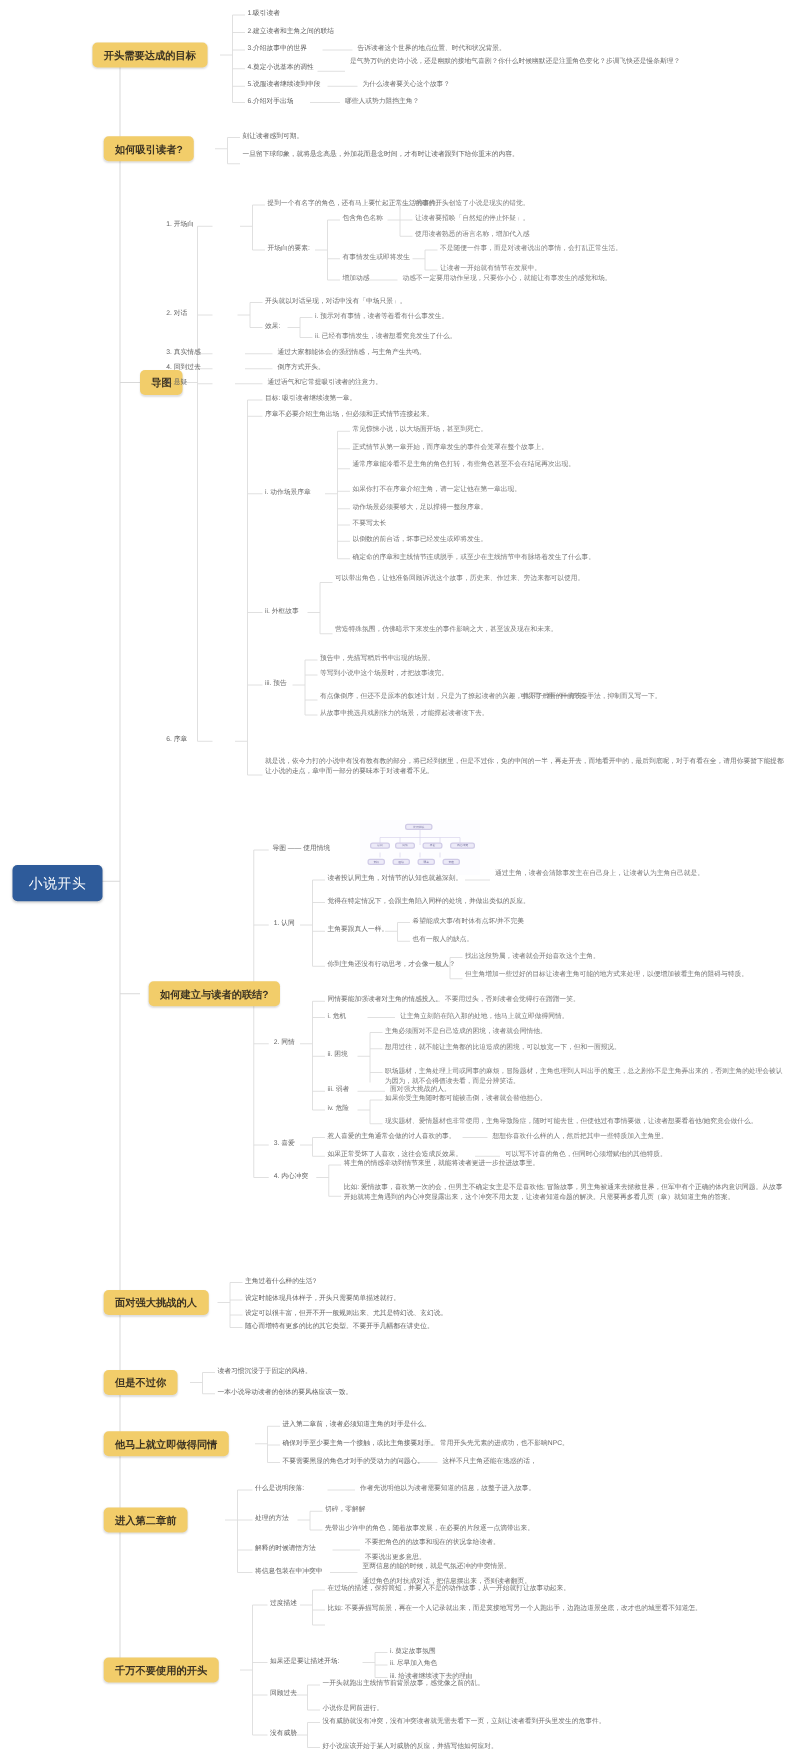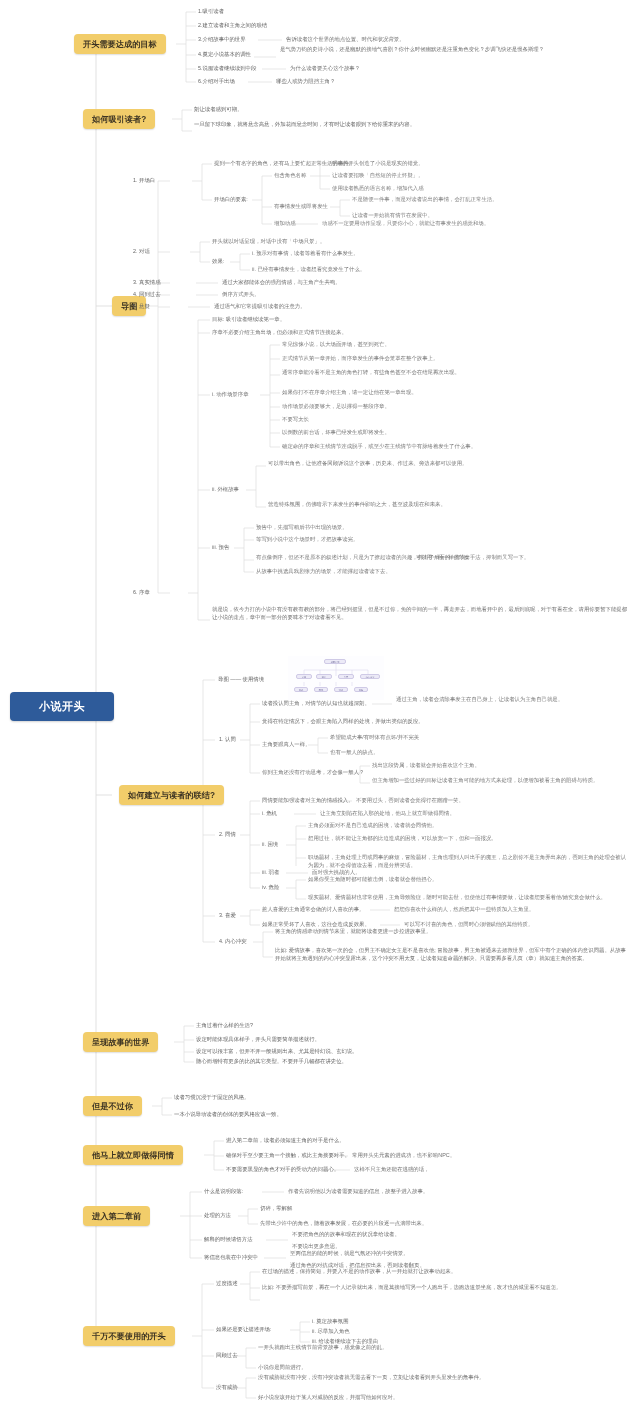--- a/index.html
+++ b/index.html
@@ -17,23 +17,23 @@
   #canvas { position: relative; width: 640px; height: 1409px; }
 
   
   #wires { position: absolute; left:0; top:0; width:640px; height:1409px; pointer-events:none; }
 
   
   .root-node {
     position: absolute;
     background: #2e5b9a;
     color: #ffffff;
-    font-weight: bold;
+    font-weight: normal;
     font-size: 11px;
-    padding: 7px 29px;
+    padding: 7px 13px;
     border-radius: 4px;
     letter-spacing: .5px;
     white-space: nowrap;
     box-shadow: 0 1px 2px rgba(0,0,0,.18);
     text-align: center;
   }
 
   
   .l2-node {
     position: absolute;
@@ -339,21 +339,21 @@
   <div class="root-node" style="left:10px; top:692px;">小说开头</div>
 
   <div class="l2-node" style="left:74px; top:34px;">开头需要达成的目标</div>
 
   <div class="l2-node" style="left:83px; top:109px;">如何吸引读者?</div>
 
   <div class="l2-node" style="left:112px; top:296px;">导图</div>
 
   <div class="l2-node" style="left:83px; top:785px;margin-left:36px;">如何建立与读者的联结?</div>
 
-  <div class="l2-node" style="left:83px; top:1032px;">呈现故事的世界</div>
+  <div class="l2-node" style="left:83px; top:1032px;">面对强大挑战的人</div>
 
   <div class="l2-node" style="left:83px; top:1096px;">但是不过你</div>
 
   <div class="l2-node" style="left:83px; top:1145px;">他马上就立即做得同情</div>
 
   <div class="l2-node" style="left:83px; top:1206px;">进入第二章前</div>
 
   <div class="l2-node" style="left:83px; top:1326px;">千万不要使用的开头</div>
 
   <div class="tnode l3" style="left:198px; top:8px;">1.吸引读者</div>

